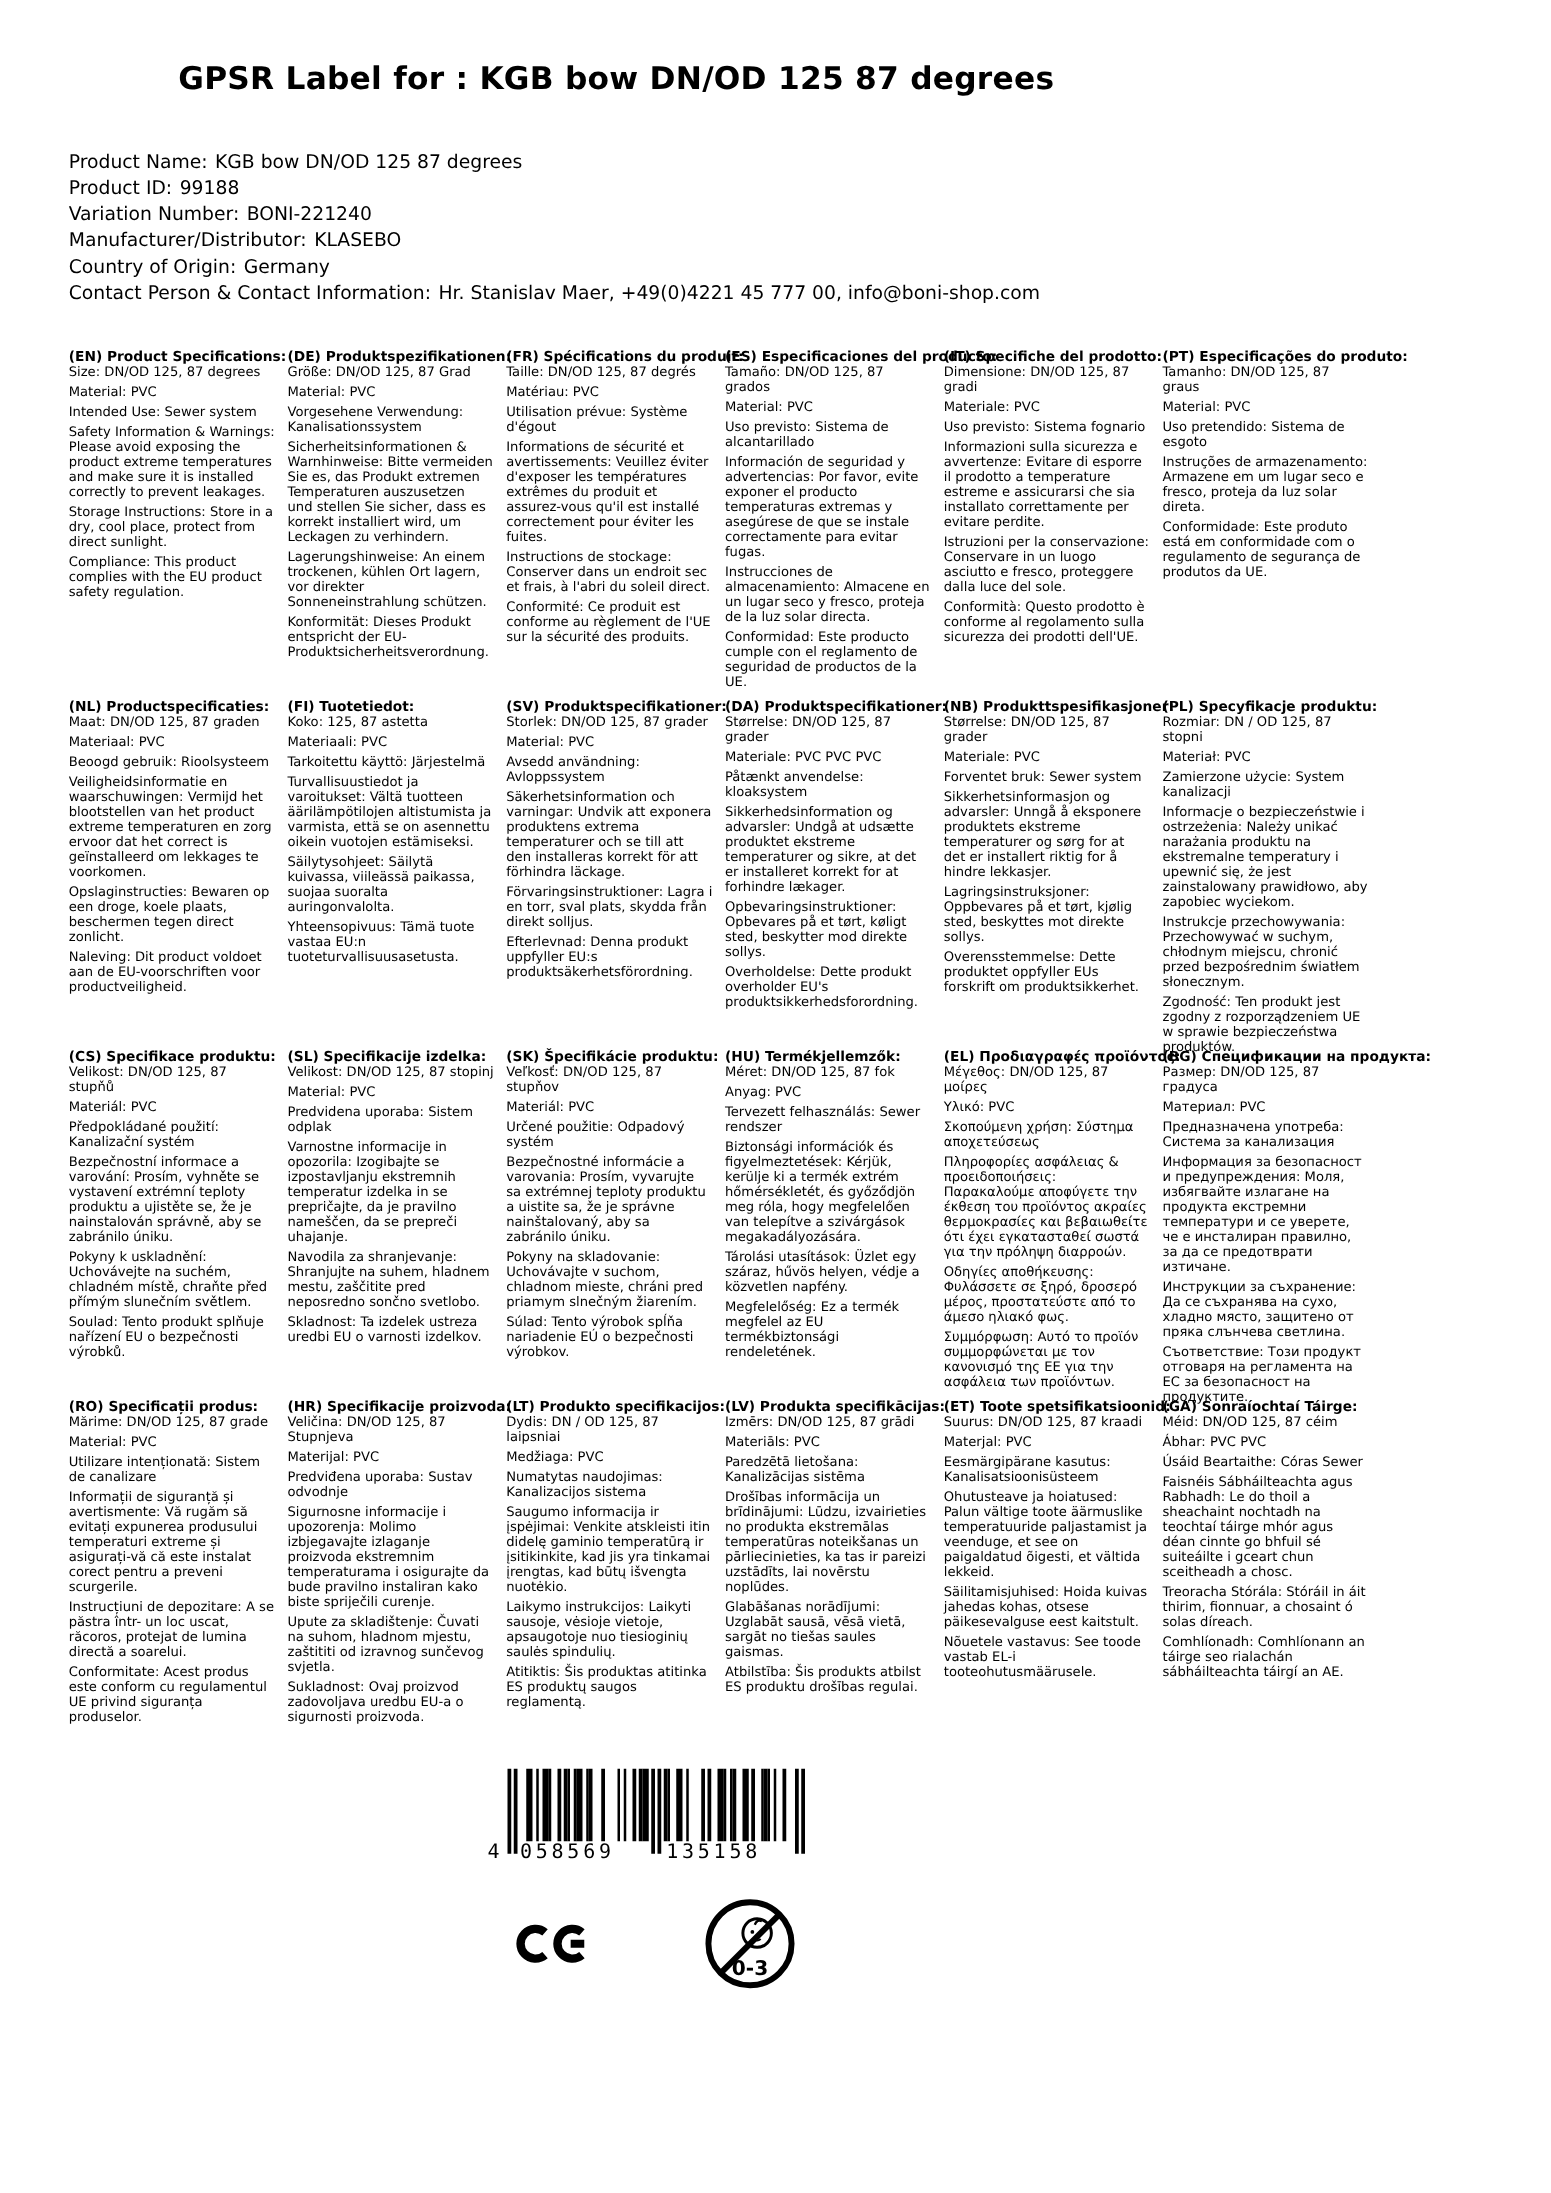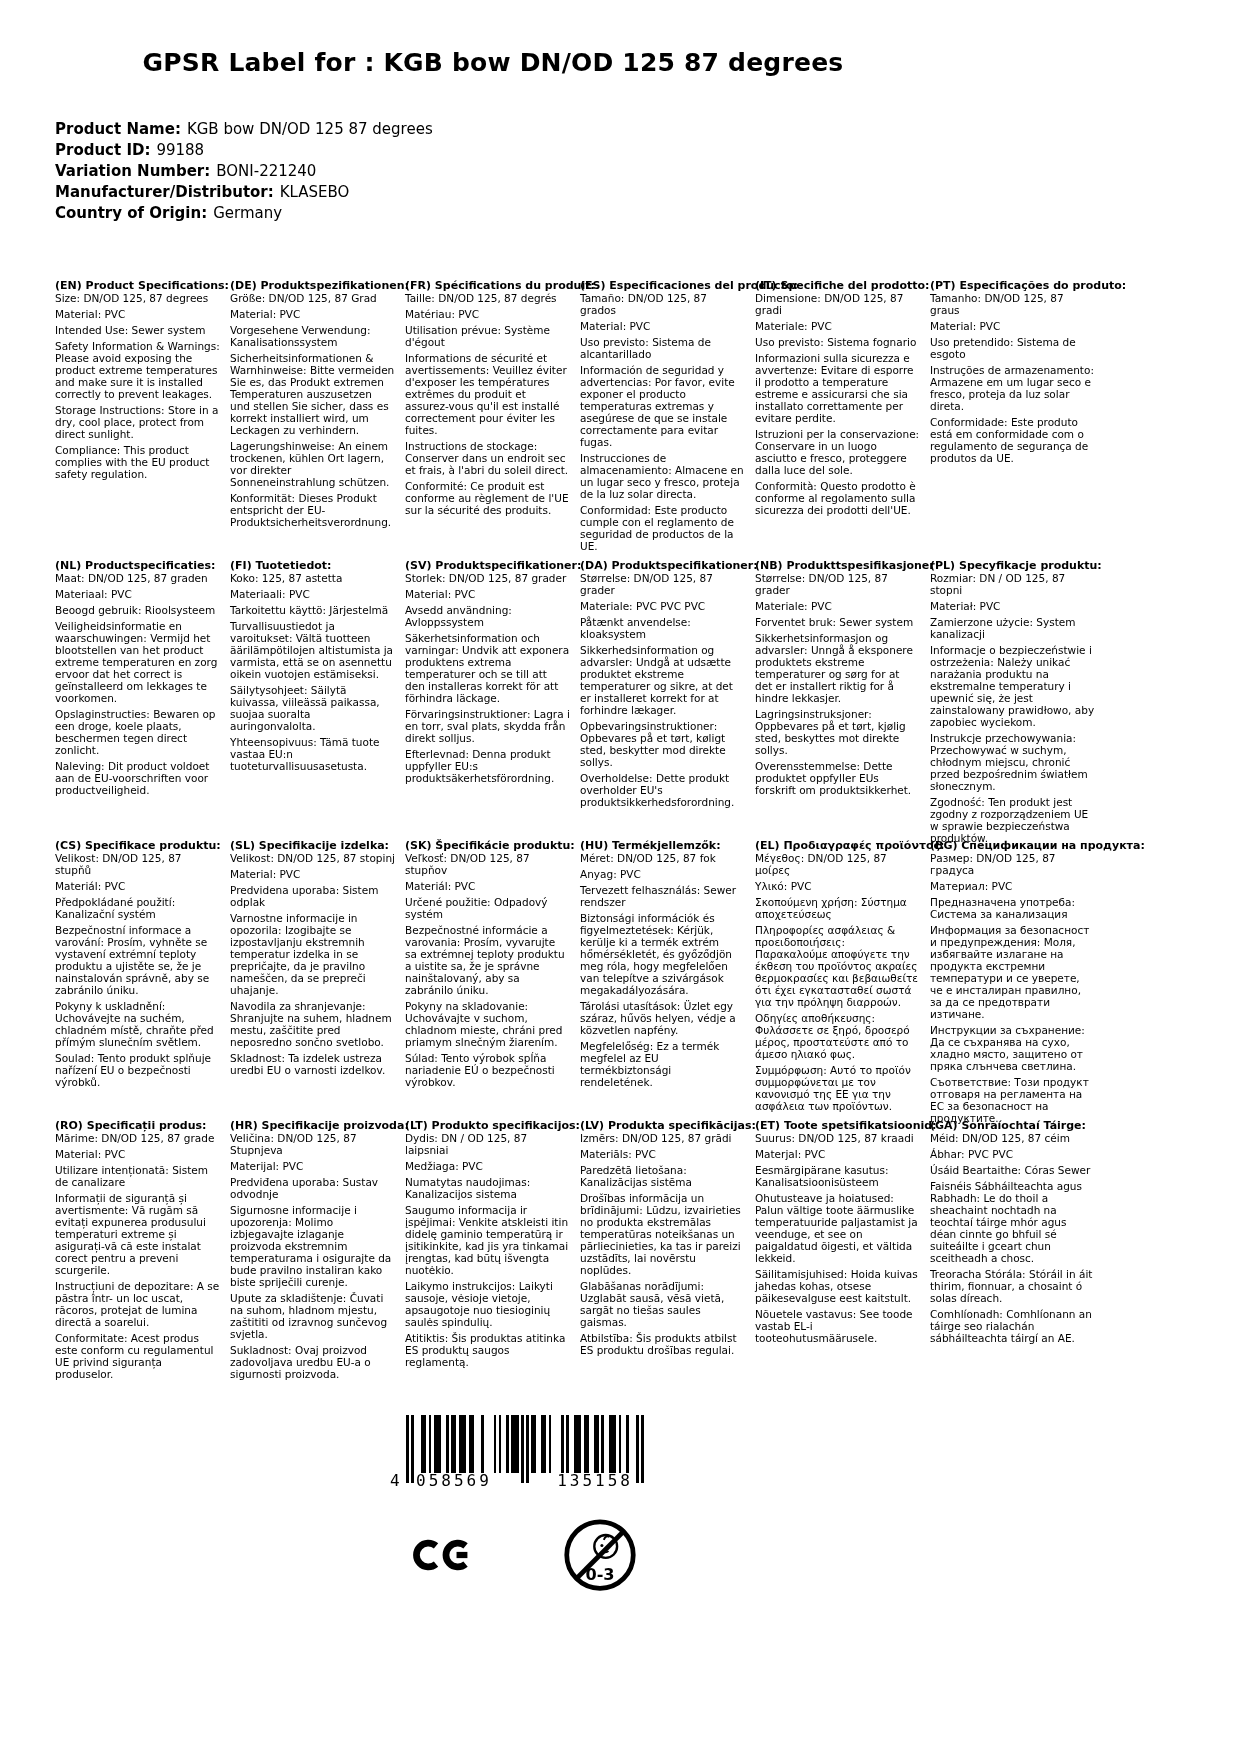--- a/index.html
+++ b/index.html
@@ -1,50 +1,51 @@
 <!DOCTYPE html>
 <html><head>
 <meta charset="utf-8">
 <style>
   html,body{margin:0;padding:0;background:#ffffff;}
   body{width:1241px;height:1754px;position:relative;font-family:"DejaVu Sans",sans-serif;color:#000;}
   .page-title{position:absolute;top:48px;left:0;width:986px;text-align:center;font-size:25px;font-weight:bold;letter-spacing:.2px;}
   .product-info{position:absolute;top:119px;left:55px;font-size:15px;line-height:21px;}
   .info-line{white-space:nowrap;}
-  .info-label{font-weight:bold;}
+  .info-label{font-weight:normal;}
   .info-value{font-weight:normal;margin-left:6px;}
   .lang-grid{position:absolute;top:280px;left:55px;width:1055px;display:grid;grid-template-columns:repeat(6,175px);grid-auto-rows:280px;}
   .lang-block{width:165px;font-size:10.5px;line-height:12px;overflow:visible;}
   .block-header{font-weight:bold;font-size:11px;white-space:nowrap;}
   .block-par{margin:0 0 4px 0;}
   .bottom-section{position:absolute;top:1415px;left:390px;width:420px;}
   .barcode-wrap{position:relative;height:86px;width:300px;}
   .barcode-bars{position:absolute;left:16px;top:0;display:flex;align-items:flex-start;}
   .bc-mod{width:2.5px;height:58px;}
   .bc-mod.on{background:#000;}
   .bc-mod.guard{height:68px;}
   .bc-num{position:absolute;top:56px;font-family:"DejaVu Sans Mono",monospace;font-size:16px;letter-spacing:3px;}
   .bc-lead{left:0;}
   .bc-g1{left:26px;width:100px;}
-  .bc-g2{left:143px;width:100px;text-align:right;}
+  .bc-g2{left:143px;width:100px;text-align:left;}
   .symbol-row{display:flex;align-items:center;margin-top:16px;margin-left:22px;}
   .ce-mark{width:58px;height:52px;}
   .age-warning{width:76px;height:76px;margin-left:92px;}
 </style>
 </head>
 <body>
 
 <div class="page-title">GPSR Label for : KGB bow DN/OD 125 87 degrees</div>
 
 <div class="product-info" id="product-info">
     <div class="info-line"><span class="info-label">Product Name:</span><span class="info-value">KGB bow DN/OD 125 87 degrees</span></div>
     <div class="info-line"><span class="info-label">Product ID:</span><span class="info-value">99188</span></div>
     <div class="info-line"><span class="info-label">Variation Number:</span><span class="info-value">BONI-221240</span></div>
     <div class="info-line"><span class="info-label">Manufacturer/Distributor:</span><span class="info-value">KLASEBO</span></div>
     <div class="info-line"><span class="info-label">Country of Origin:</span><span class="info-value">Germany</span></div>
+    <div class="info-line"><span class="info-label">Contact Person &amp; Contact Information:</span><span class="info-value">Hr. Stanislav Maer, +49(0)4221 45 777 00, info@boni-shop.com</span></div>
   </div>
 
 <div class="lang-grid" id="lang-grid">
     <div class="lang-block">
       <div class="block-header">(EN) Product Specifications:</div>
       <div class="block-par">Size: DN/OD 125, 87 degrees</div>
       <div class="block-par">Material: PVC</div>
       <div class="block-par">Intended Use: Sewer system</div>
       <div class="block-par">Safety Information &amp; Warnings: Please avoid exposing the product extreme temperatures and make sure it is installed correctly to prevent leakages.</div>
       <div class="block-par">Storage Instructions: Store in a dry, cool place, protect from direct sunlight.</div>

